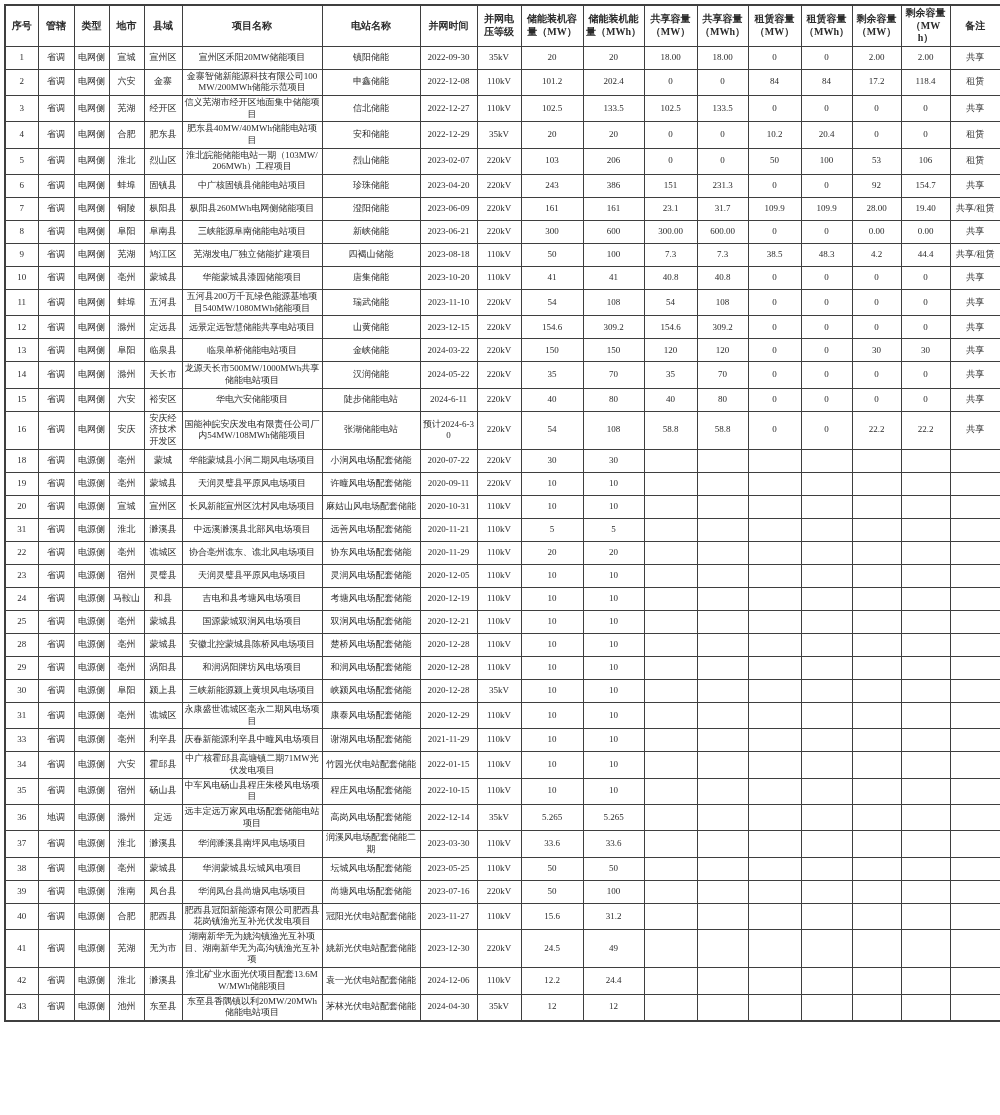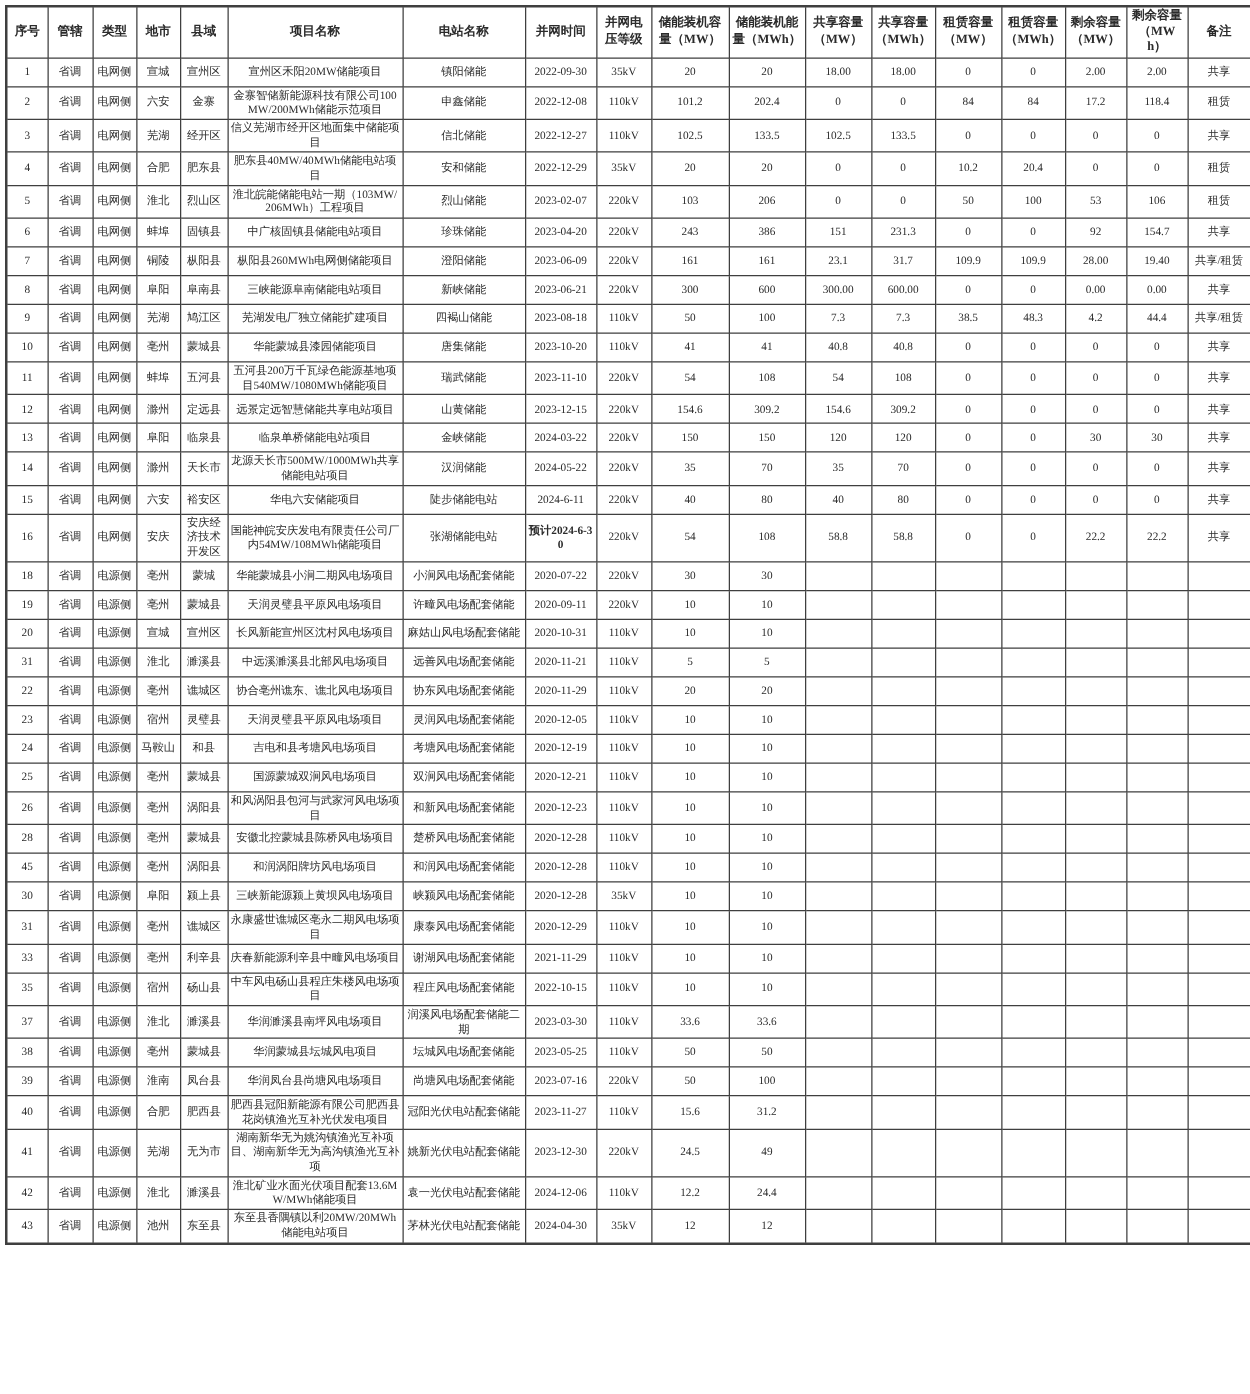--- a/index.html
+++ b/index.html
@@ -33,21 +33,21 @@
     word-break: break-all;
   }
   table.grid th {
     font-weight: bold;
     font-size: 10px;
     height: 30px;
     line-height: 1.25;
   }
   table.grid td { height: 20px; }
   td.cell-left { text-align: left; margin-top: 27px; }
-  td.bold-cell { font-weight: bold; font-size: 10px; }
+  td.bold-cell { font-weight: normal; font-size: 10px; }
 </style>
 </head>
 <body>
 
 <div class="page">
   <table class="grid">
     <colgroup>
         <col style="width: 33px;">
         <col style="width: 36px;">
         <col style="width: 35px;">
@@ -564,61 +564,41 @@
           <td>10</td>
           <td></td>
           <td></td>
           <td></td>
           <td></td>
           <td></td>
           <td></td>
           <td></td>
         </tr>
         <tr>
-          <td>26</td>
-          <td>省调</td>
-          <td>电源侧</td>
-          <td>亳州</td>
-          <td>涡阳县</td>
-          <td class="cell-left">和风涡阳县包河与武家河风电场项目</td>
-          <td>和新风电场配套储能</td>
-          <td>2020-12-23</td>
-          <td>110kV</td>
-          <td>10</td>
-          <td>10</td>
-          <td></td>
-          <td></td>
-          <td></td>
-          <td></td>
-          <td></td>
-          <td></td>
-          <td></td>
-        </tr>
-        <tr>
           <td>28</td>
           <td>省调</td>
           <td>电源侧</td>
           <td>亳州</td>
           <td>蒙城县</td>
           <td class="cell-left">安徽北控蒙城县陈桥风电场项目</td>
           <td>楚桥风电场配套储能</td>
           <td>2020-12-28</td>
           <td>110kV</td>
           <td>10</td>
           <td>10</td>
           <td></td>
           <td></td>
           <td></td>
           <td></td>
           <td></td>
           <td></td>
           <td></td>
         </tr>
         <tr>
-          <td>45</td>
+          <td>29</td>
           <td>省调</td>
           <td>电源侧</td>
           <td>亳州</td>
           <td>涡阳县</td>
           <td class="cell-left">和润涡阳牌坊风电场项目</td>
           <td>和润风电场配套储能</td>
           <td>2020-12-28</td>
           <td>110kV</td>
           <td>10</td>
           <td>10</td>
@@ -684,31 +664,71 @@
           <td>10</td>
           <td></td>
           <td></td>
           <td></td>
           <td></td>
           <td></td>
           <td></td>
           <td></td>
         </tr>
         <tr>
+          <td>34</td>
+          <td>省调</td>
+          <td>电源侧</td>
+          <td>六安</td>
+          <td>霍邱县</td>
+          <td class="cell-left">中广核霍邱县高塘镇二期71MW光伏发电项目</td>
+          <td>竹园光伏电站配套储能</td>
+          <td>2022-01-15</td>
+          <td>110kV</td>
+          <td>10</td>
+          <td>10</td>
+          <td></td>
+          <td></td>
+          <td></td>
+          <td></td>
+          <td></td>
+          <td></td>
+          <td></td>
+        </tr>
+        <tr>
           <td>35</td>
           <td>省调</td>
           <td>电源侧</td>
           <td>宿州</td>
           <td>砀山县</td>
           <td class="cell-left">中车风电砀山县程庄朱楼风电场项目</td>
           <td>程庄风电场配套储能</td>
           <td>2022-10-15</td>
           <td>110kV</td>
           <td>10</td>
           <td>10</td>
+          <td></td>
+          <td></td>
+          <td></td>
+          <td></td>
+          <td></td>
+          <td></td>
+          <td></td>
+        </tr>
+        <tr>
+          <td>36</td>
+          <td>地调</td>
+          <td>电源侧</td>
+          <td>滁州</td>
+          <td>定远</td>
+          <td class="cell-left">远丰定远万家风电场配套储能电站项目</td>
+          <td>高岗风电场配套储能</td>
+          <td>2022-12-14</td>
+          <td>35kV</td>
+          <td>5.265</td>
+          <td>5.265</td>
           <td></td>
           <td></td>
           <td></td>
           <td></td>
           <td></td>
           <td></td>
           <td></td>
         </tr>
         <tr>
           <td>37</td>

